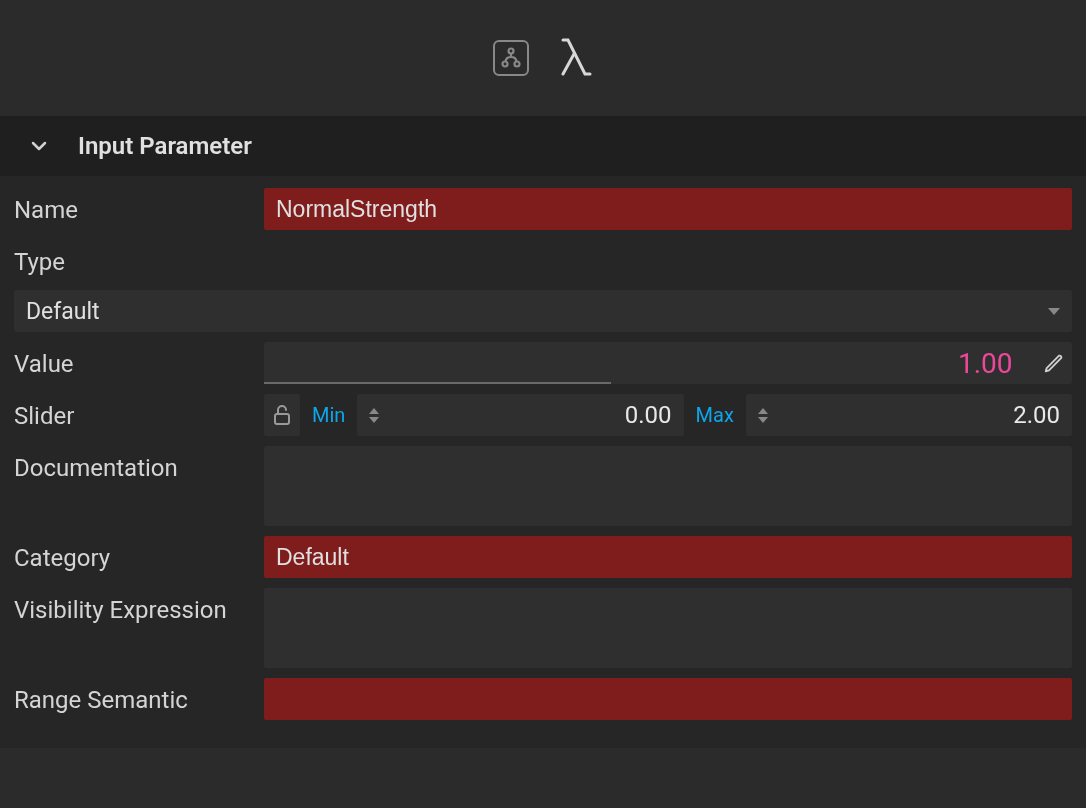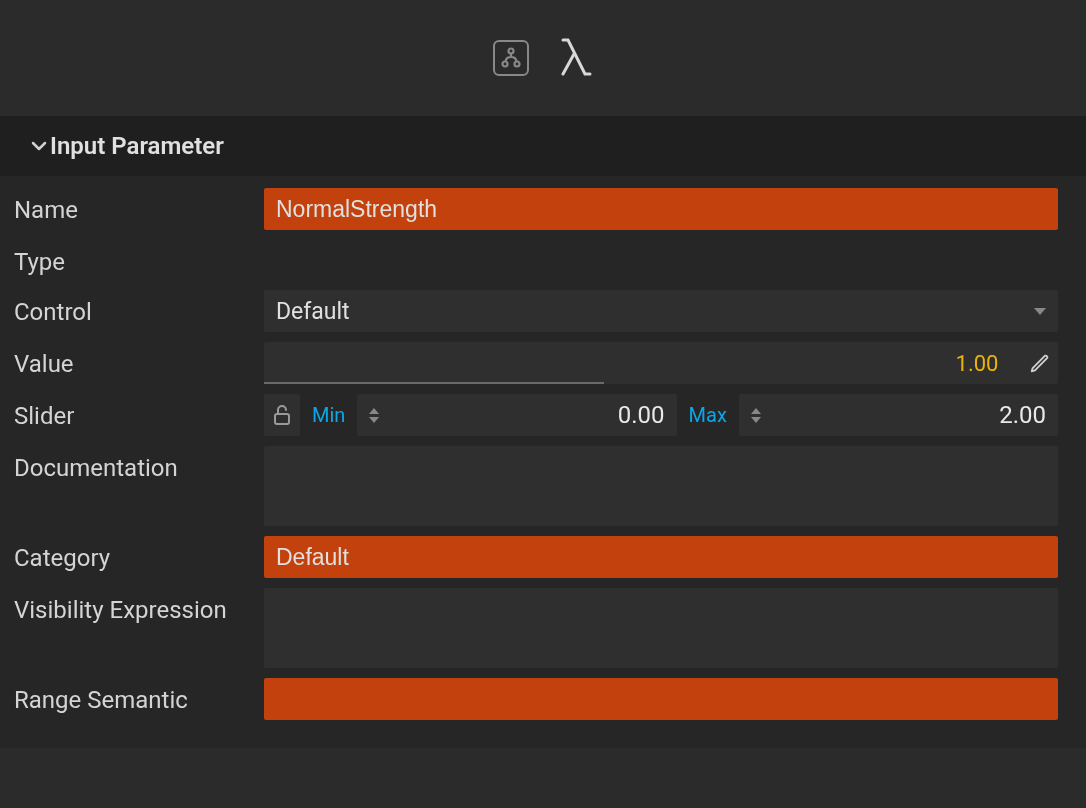--- a/index.html
+++ b/index.html
@@ -39,40 +39,41 @@
   .lambda-icon svg {
     width: 36px;
     height: 40px;
   }
   .section-header {
     background: #1f1f1f;
     height: 60px;
     display: flex;
     align-items: center;
     padding: 0 28px;
+    gap: 28px;
   }
   .chevron-down {
     width: 22px;
     height: 22px;
     display: flex;
     align-items: center;
     justify-content: center;
   }
   .chevron-down svg {
     width: 20px;
     height: 20px;
   }
   .section-title {
     font-size: 24px;
     font-weight: 600;
     color: #e0e0e0;
   }
   .panel-body {
     background: #262626;
-    padding: 12px 28px 18px 14px;
+    padding: 12px 14px 18px 14px;
   }
   .form-row {
     display: flex;
     align-items: flex-start;
     margin-bottom: 10px;
     min-height: 40px;
   }
   .form-row.tall {
     min-height: 80px;
   }
@@ -84,21 +85,21 @@
     flex-shrink: 0;
   }
   .form-field {
     flex: 1;
     display: flex;
     align-items: center;
     gap: 8px;
   }
   .text-input {
     flex: 1;
-    background: #c2410c;
+    background: #7f1d1d;
     border: none;
     color: #e0e0e0;
     font-size: 23px;
     padding: 8px 12px;
     height: 42px;
     outline: none;
     border-radius: 2px;
   }
   .text-area {
     flex: 1;
@@ -150,25 +151,25 @@
   }
   .slider-fill {
     position: absolute;
     left: 0;
     bottom: 0;
     height: 2px;
     background: #6a6a6a;
     width: 50%;
   }
   .value-text {
-    font-size: 22px;
-    color: #eab308;
+    font-size: 28px;
+    color: #ec4899;
     padding-right: 12px;
     min-width: 78px;
-    text-align: center;
+    text-align: left;
   }
   .pencil-btn {
     width: 36px;
     height: 42px;
     display: flex;
     align-items: center;
     justify-content: center;
     cursor: pointer;
   }
   .pencil-btn svg {
@@ -278,21 +279,20 @@
     <div class="form-field">
       <input type="text" class="text-input" value="NormalStrength" style="">
     </div>
   </div>
 
   <div class="form-row">
     <div class="form-label">Type</div>
   </div>
 
   <div class="form-row">
-    <div class="form-label">Control</div>
     <div class="form-field">
       <div class="select-field">
         <span>Default</span>
         <span class="select-caret"></span>
       </div>
     </div>
   </div>
 
   <div class="form-row">
     <div class="form-label">Value</div>

